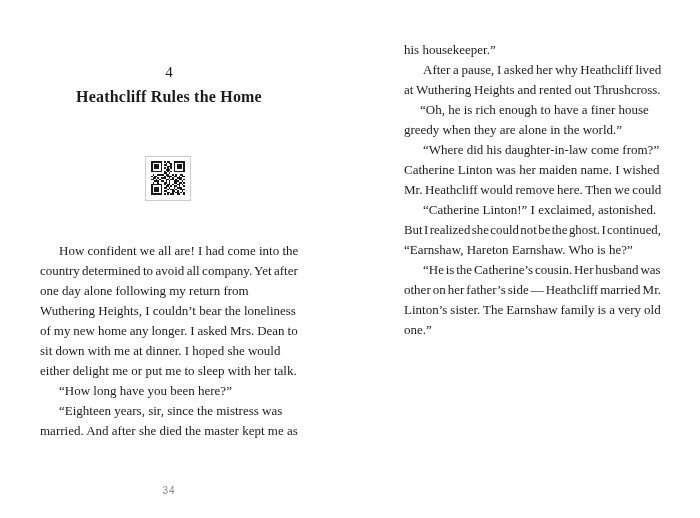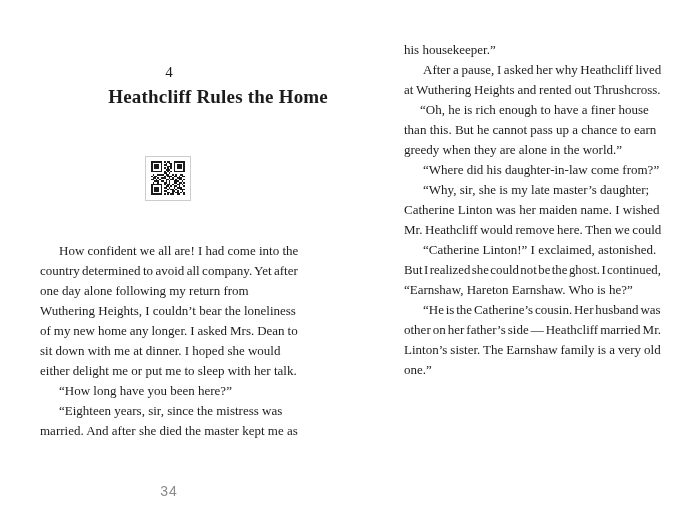--- a/index.html
+++ b/index.html
@@ -15,22 +15,22 @@
     position: absolute;
     left: 40px; top: 64px; width: 258px;
     text-align: center;
     font-size: 15px;
     line-height: 16px;
   }
   .chapter-title {
     position: absolute;
     left: 10px; top: 86px; width: 318px;
     margin: 0;
-    text-align: right;
-    font-size: 19px;
+    text-align: center;
+    font-size: 16px;
     font-weight: 700;
     line-height: 22px;
     letter-spacing: 0.2px;
   }
   .qr-frame {
     position: absolute;
     left: 145px; top: 156px;
     width: 46px; height: 45px;
     box-sizing: border-box;
     border: 1px solid #cccccc;
@@ -45,21 +45,21 @@
     line-height: 20px;
     height: 20px;
     white-space: nowrap;
     transform-origin: 0 50%;
   }
   .line.indent { margin-left: 19px; }
   .page-number {
     position: absolute;
     top: 485px;
     font-family: "Liberation Sans", "DejaVu Sans", sans-serif;
-    font-size: 14px;
+    font-size: 10px;
     letter-spacing: 1px;
     text-align: center;
     line-height: 12px;
   }
   #page-num-left  { left: 40px;  width: 258px; }
   #page-num-right { left: 404px; width: 257px; }
 </style>
 </head>
 <body>
 
@@ -87,24 +87,22 @@
       </div>
     <div class="page-number" id="page-num-left" style="color: rgb(138, 138, 138);">34</div>
   </div>
 
   <div class="page-right">
     <div class="body-text" id="right-lines">
         <div class="line">his housekeeper.”</div>
         <div class="line indent" style="word-spacing: -0.63px;">After a pause, I asked her why Heathcliff lived</div>
         <div class="line" style="word-spacing: -0.33px;">at Wuthering Heights and rented out Thrushcross.</div>
         <div class="line indent" style="word-spacing: 0px; margin-left: 16px;">“Oh, he is rich enough to have a finer house</div>
-        <div class="line" style="word-spacing: 0px;">than this. But he cannot pass up a chance to earn</div>
         <div class="line">greedy when they are alone in the world.”</div>
         <div class="line indent">“Where did his daughter-in-law come from?”</div>
-        <div class="line indent" style="word-spacing: 0px;">“Why, sir, she is my late master’s daughter;</div>
         <div class="line" style="word-spacing: 0px;">Catherine Linton was her maiden name. I wished</div>
         <div class="line" style="word-spacing: -0.57px;">Mr. Heathcliff would remove here. Then we could</div>
         <div class="line indent" style="word-spacing: 0px;">“Catherine Linton!” I exclaimed, astonished.</div>
         <div class="line" style="word-spacing: -1.8px; transform: scaleX(0.9885);">But I realized she could not be the ghost. I continued,</div>
         <div class="line">“Earnshaw, Hareton Earnshaw. Who is he?”</div>
         <div class="line indent" style="word-spacing: -1.43px;">“He is the Catherine’s cousin. Her husband was</div>
         <div class="line" style="word-spacing: -1.25px;">other on her father’s side — Heathcliff married Mr.</div>
         <div class="line" style="word-spacing: -0.25px;">Linton’s sister. The Earnshaw family is a very old</div>
         <div class="line">one.”</div>
       </div>

